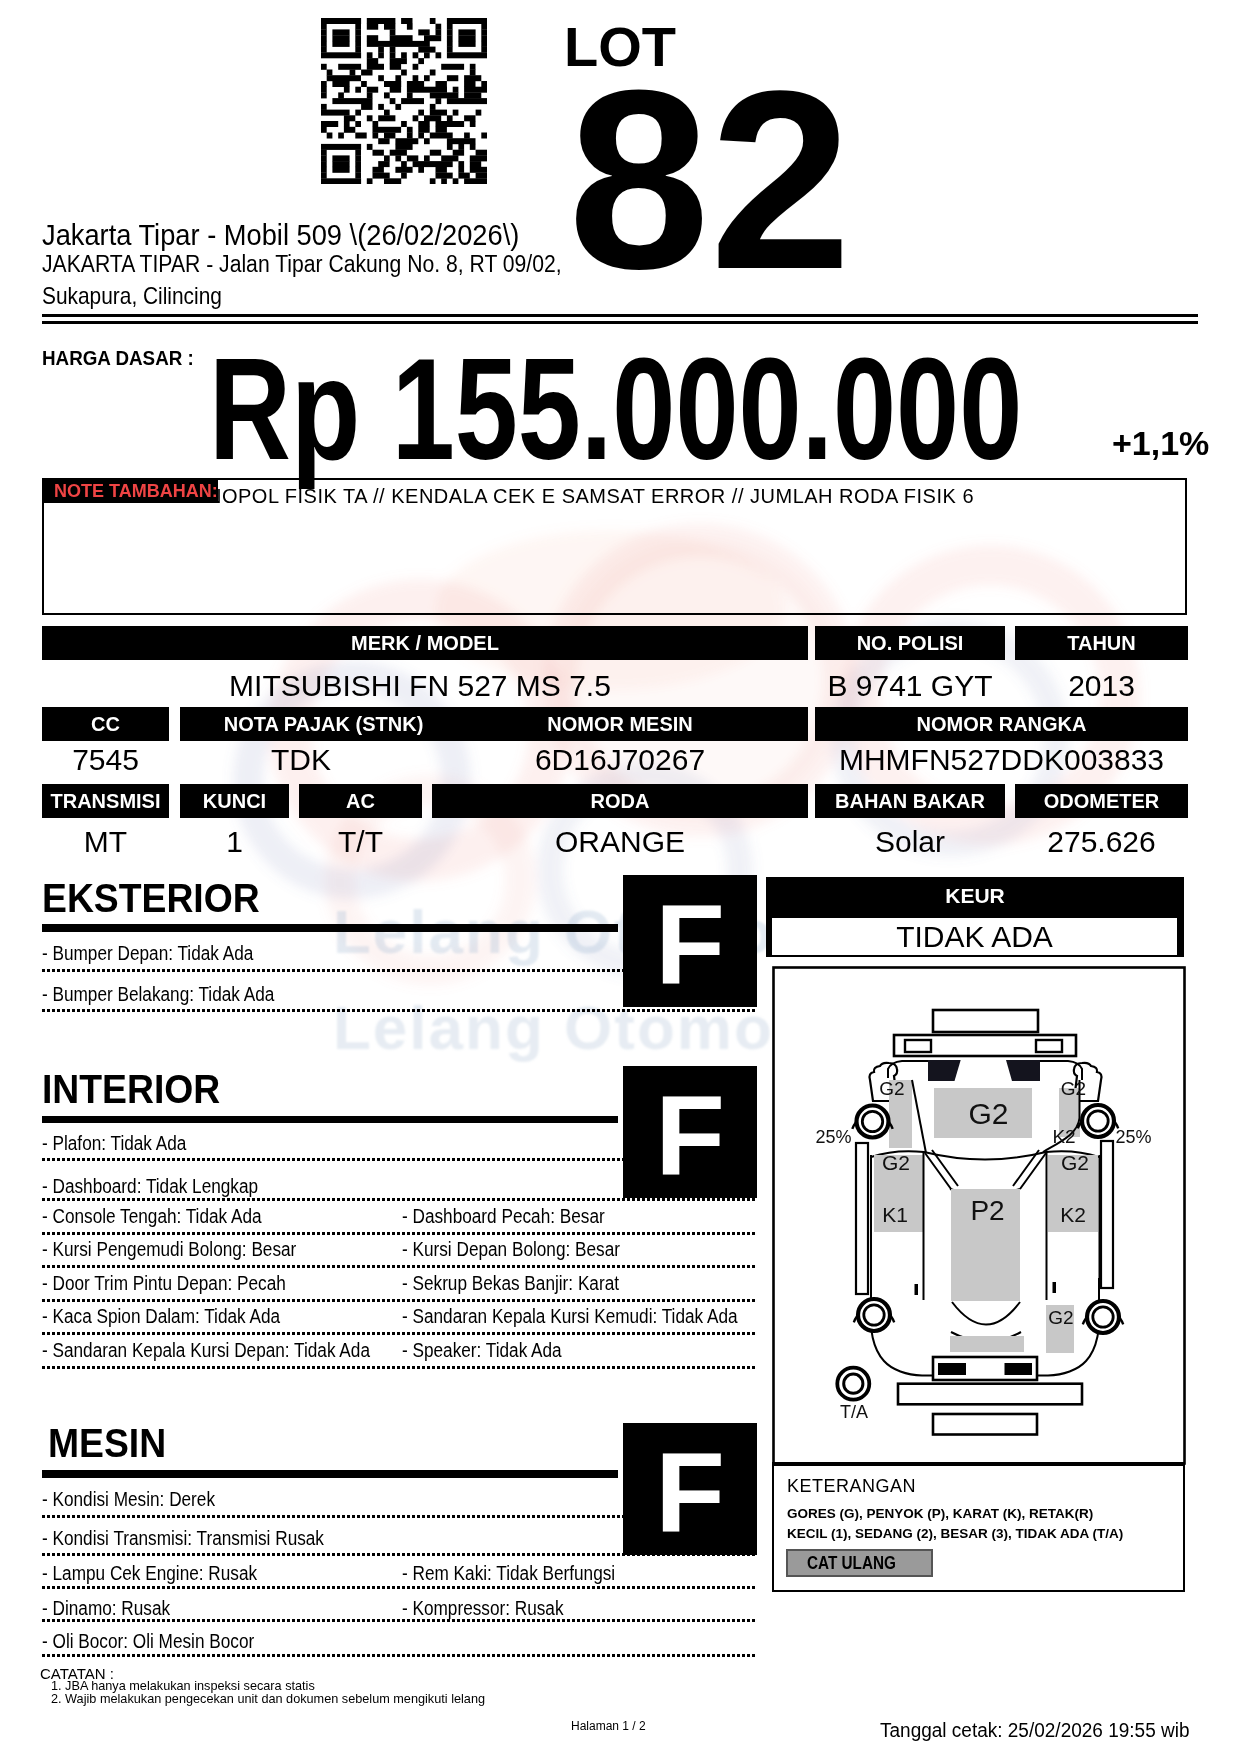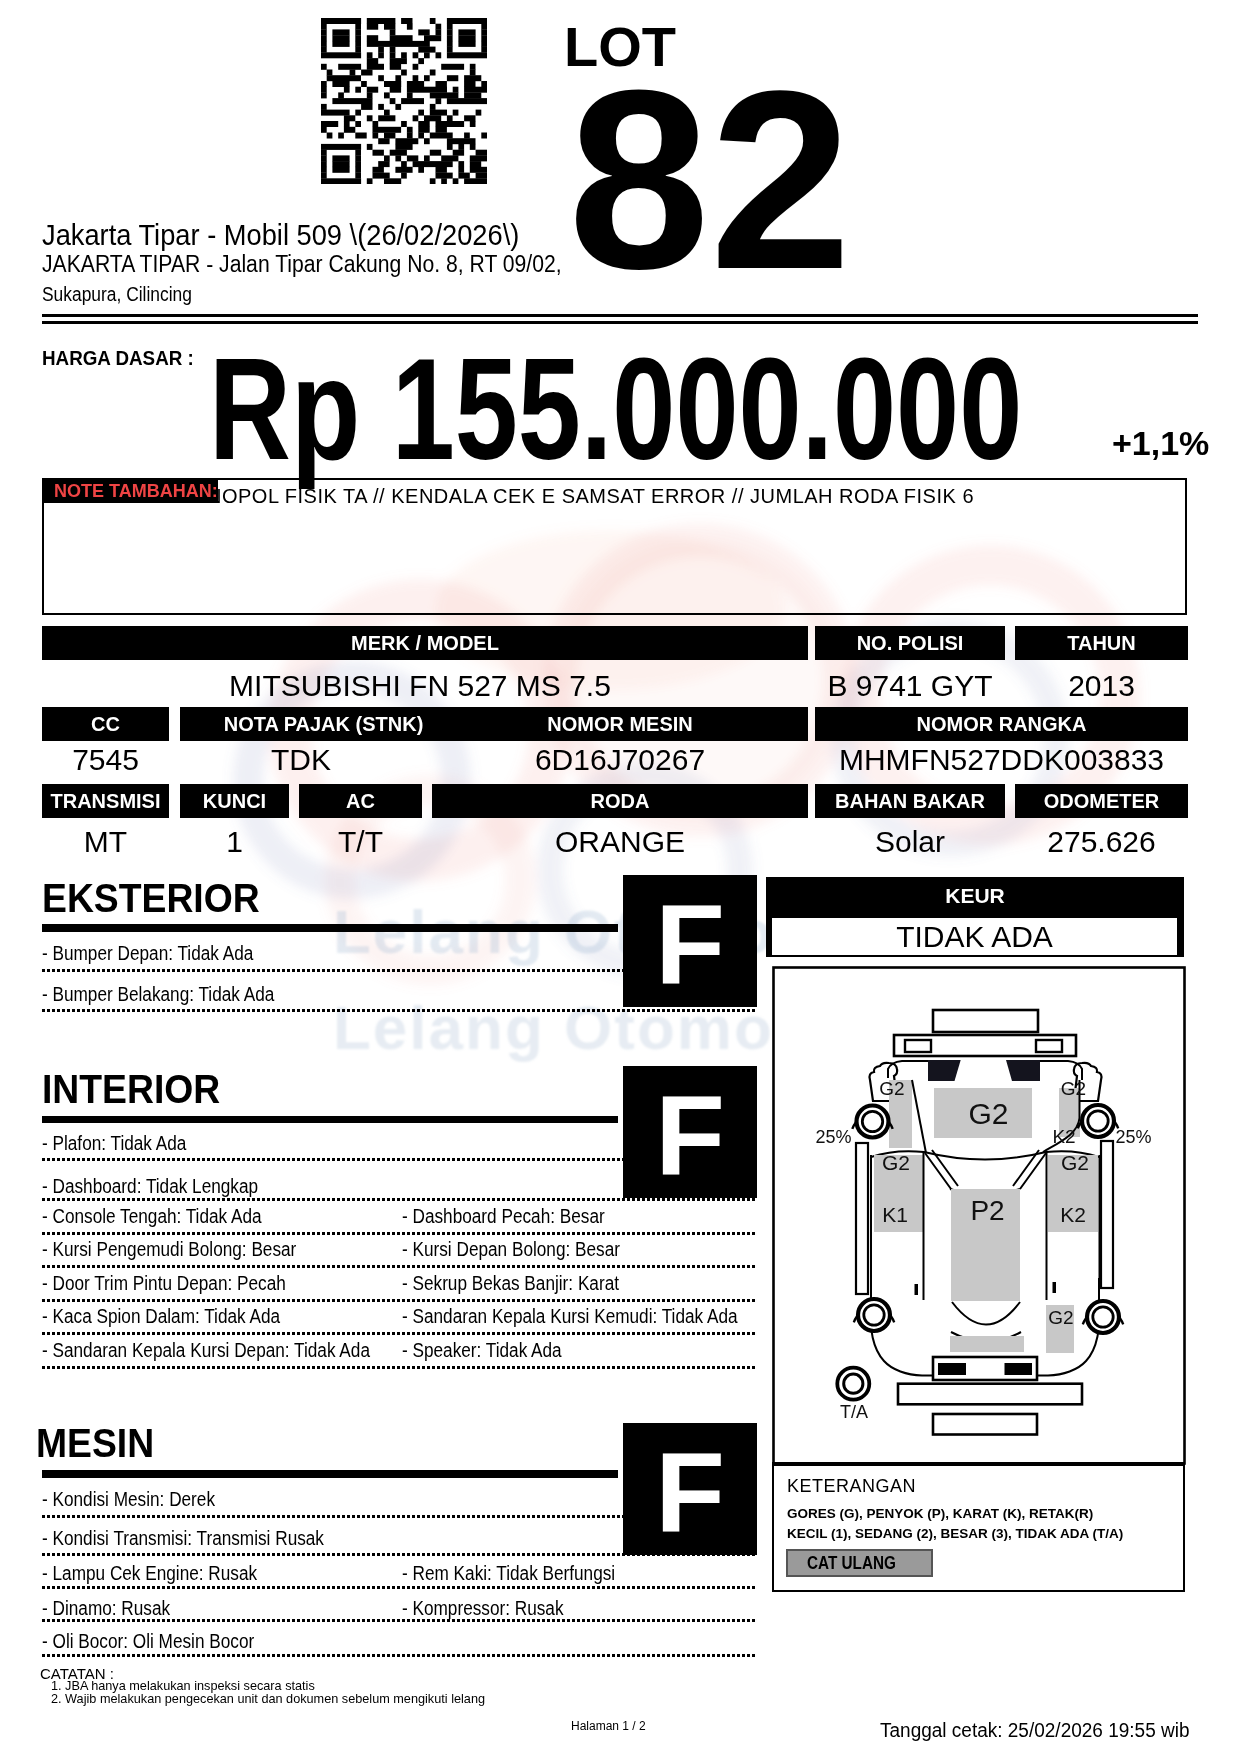--- a/index.html
+++ b/index.html
@@ -252,21 +252,21 @@
   </svg>
 
 <div class="ab b" style="left:564px;top:19px;font-size:56px">LOT</div>
 
 <div class="ab b" style="left:568px;top:52px;font-size:255px">82</div>
 
 <div class="ab" style="left:42px;top:221px;font-size:29px"><span class="cx" style="transform:scaleX(.94)">Jakarta Tipar - Mobil 509 \(26/02/2026\)</span></div>
 
 <div class="ab" style="left:42px;top:253px;font-size:23.5px"><span class="cx" style="transform:scaleX(.90)">JAKARTA TIPAR - Jalan Tipar Cakung No. 8, RT 09/02,</span></div>
 
-<div class="ab" style="left:42px;top:284px;font-size:20px"><span class="cx" style="transform:scaleX(.87)">Sukapura, Cilincing</span></div>
+<div class="ab" style="left:42px;top:284px;font-size:24px"><span class="cx" style="transform:scaleX(.87)">Sukapura, Cilincing</span></div>
 
 <div class="rule" style="left:42px;top:314px;width:1156px;height:3px"></div>
 <div class="rule" style="left:42px;top:321px;width:1156px;height:3px"></div>
 
 <div class="ab b" style="left:42px;top:348px;font-size:20px"><span class="cx" style="transform:scaleX(.94)">HARGA DASAR :</span></div>
 
 <div class="ab b" style="left:209px;top:337px;font-size:145px"><span class="cx" style="transform:scaleX(.782)">Rp 155.000.000</span></div>
 
 <div class="ab b" style="left:1112px;top:426px;font-size:34px">+1,1%</div>
 
@@ -372,21 +372,21 @@
 
 <div class="item" style="left:42px;top:1340px"><span class="cx" style="transform:scaleX(.86)">- Sandaran Kepala Kursi Depan: Tidak Ada</span></div>
 
 <div class="item" style="left:402px;top:1340px"><span class="cx" style="transform:scaleX(.86)">- Speaker: Tidak Ada</span></div>
 <div class="dot" style="left:42px;top:1366px;width:715px"></div>
 
 <div class="fbox" style="left:623px;top:1066px">
     <span>F</span>
   </div>
 
-<div class="ab b" style="left:36px;top:1423px;font-size:41px"><span class="cx" style="transform:scaleX(.91)">MESIN</span></div>
+<div class="ab b" style="left:48px;top:1423px;font-size:41px"><span class="cx" style="transform:scaleX(.91)">MESIN</span></div>
 <div class="rule" style="left:42px;top:1470px;width:576px;height:7.5px"></div>
 
 <div class="item" style="left:42px;top:1489px"><span class="cx" style="transform:scaleX(.86)">- Kondisi Mesin: Derek</span></div>
 <div class="dot" style="left:42px;top:1515px;width:585px"></div>
 
 <div class="item" style="left:42px;top:1528px"><span class="cx" style="transform:scaleX(.86)">- Kondisi Transmisi: Transmisi Rusak</span></div>
 <div class="dot" style="left:42px;top:1553px;width:715px"></div>
 
 <div class="item" style="left:42px;top:1563px"><span class="cx" style="transform:scaleX(.86)">- Lampu Cek Engine: Rusak</span></div>
 

